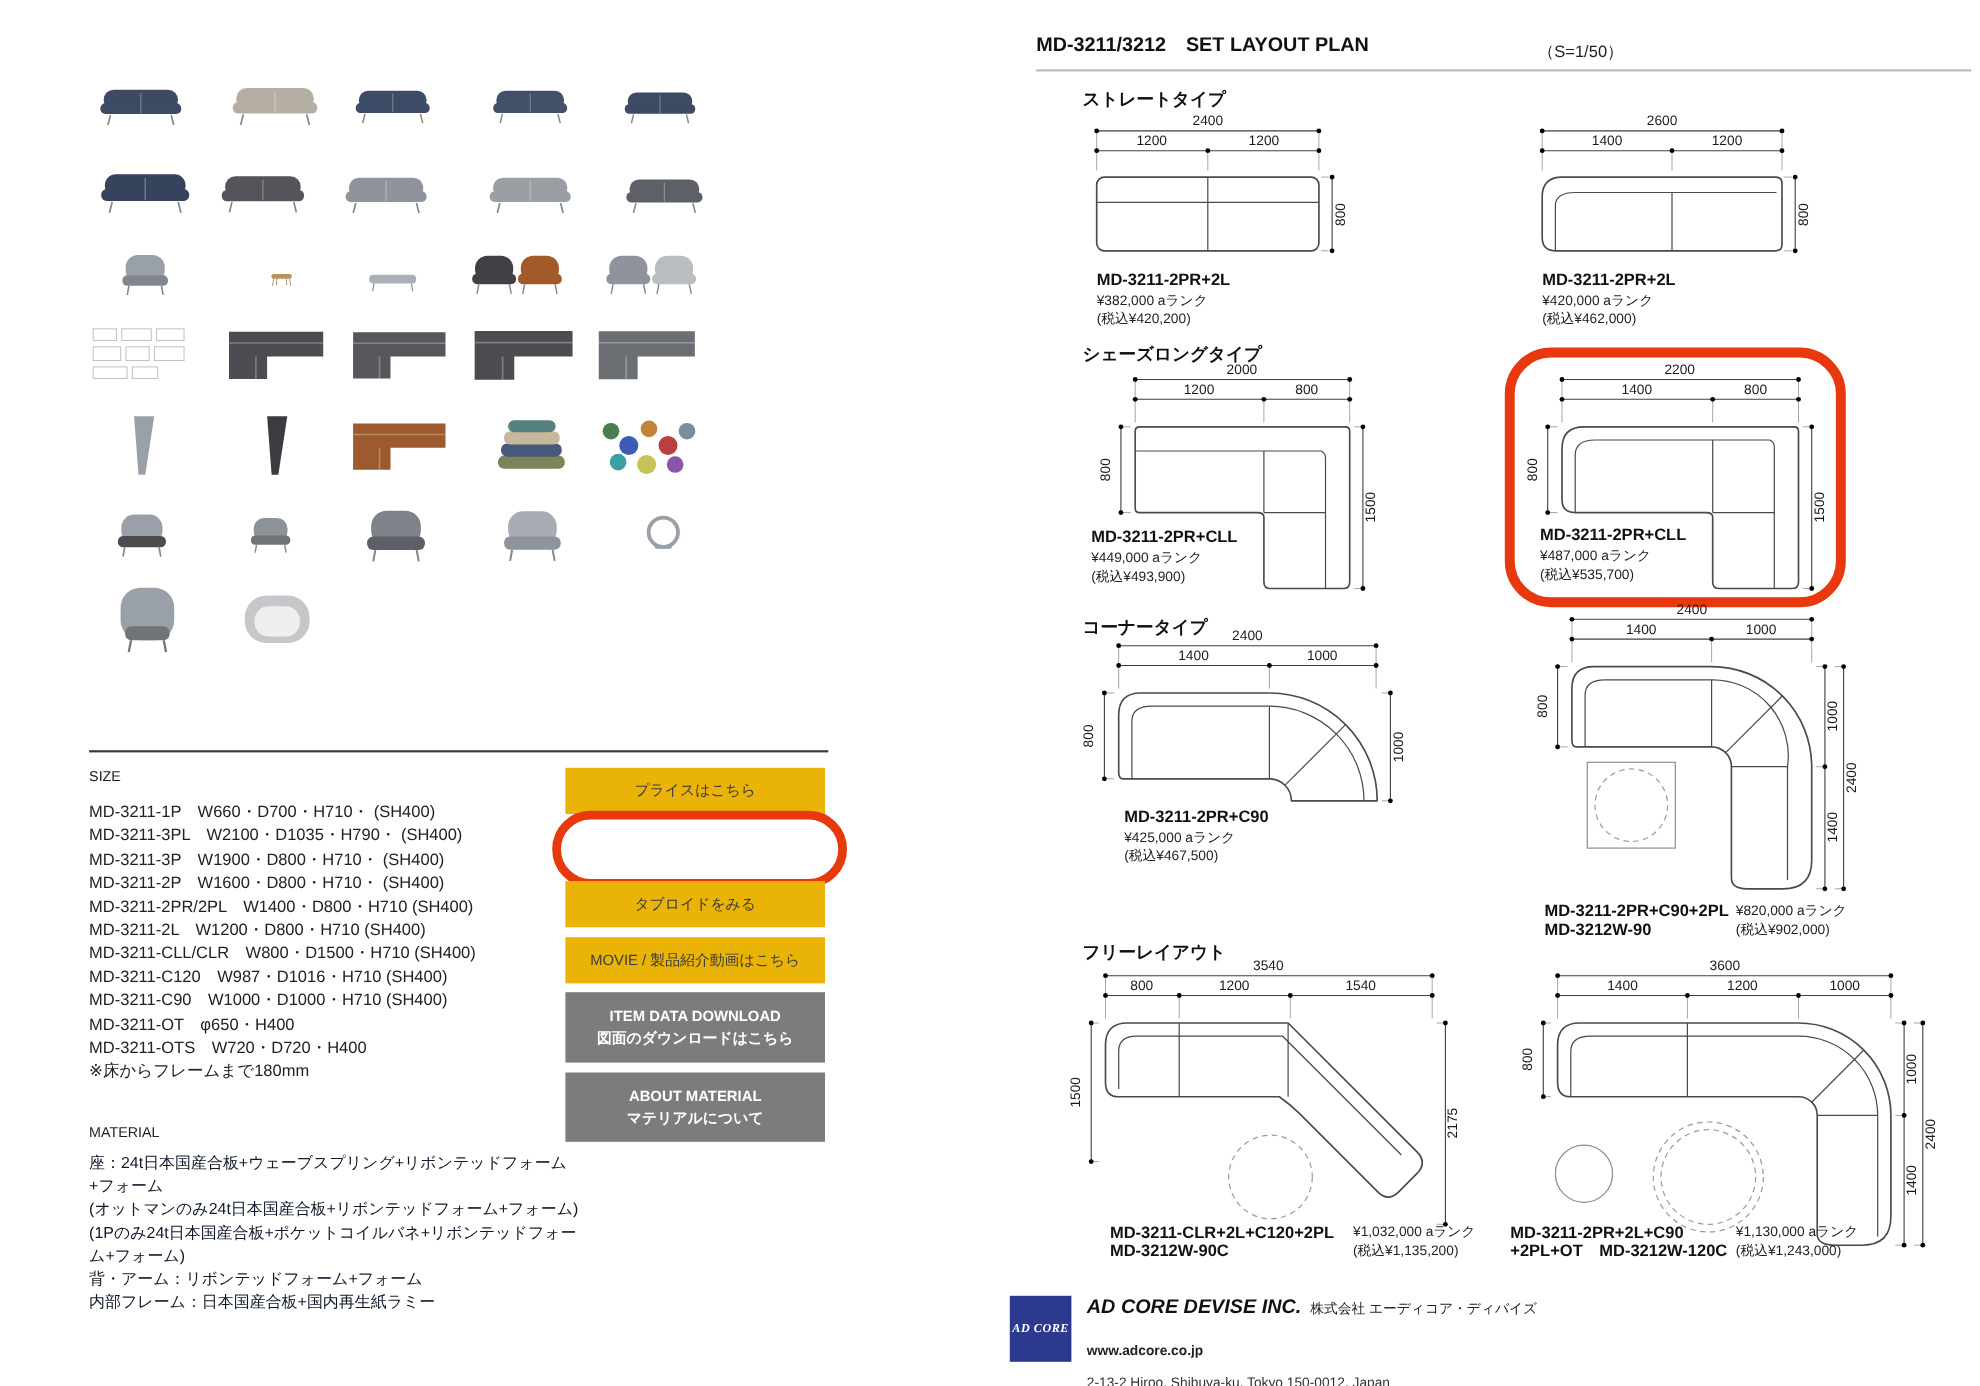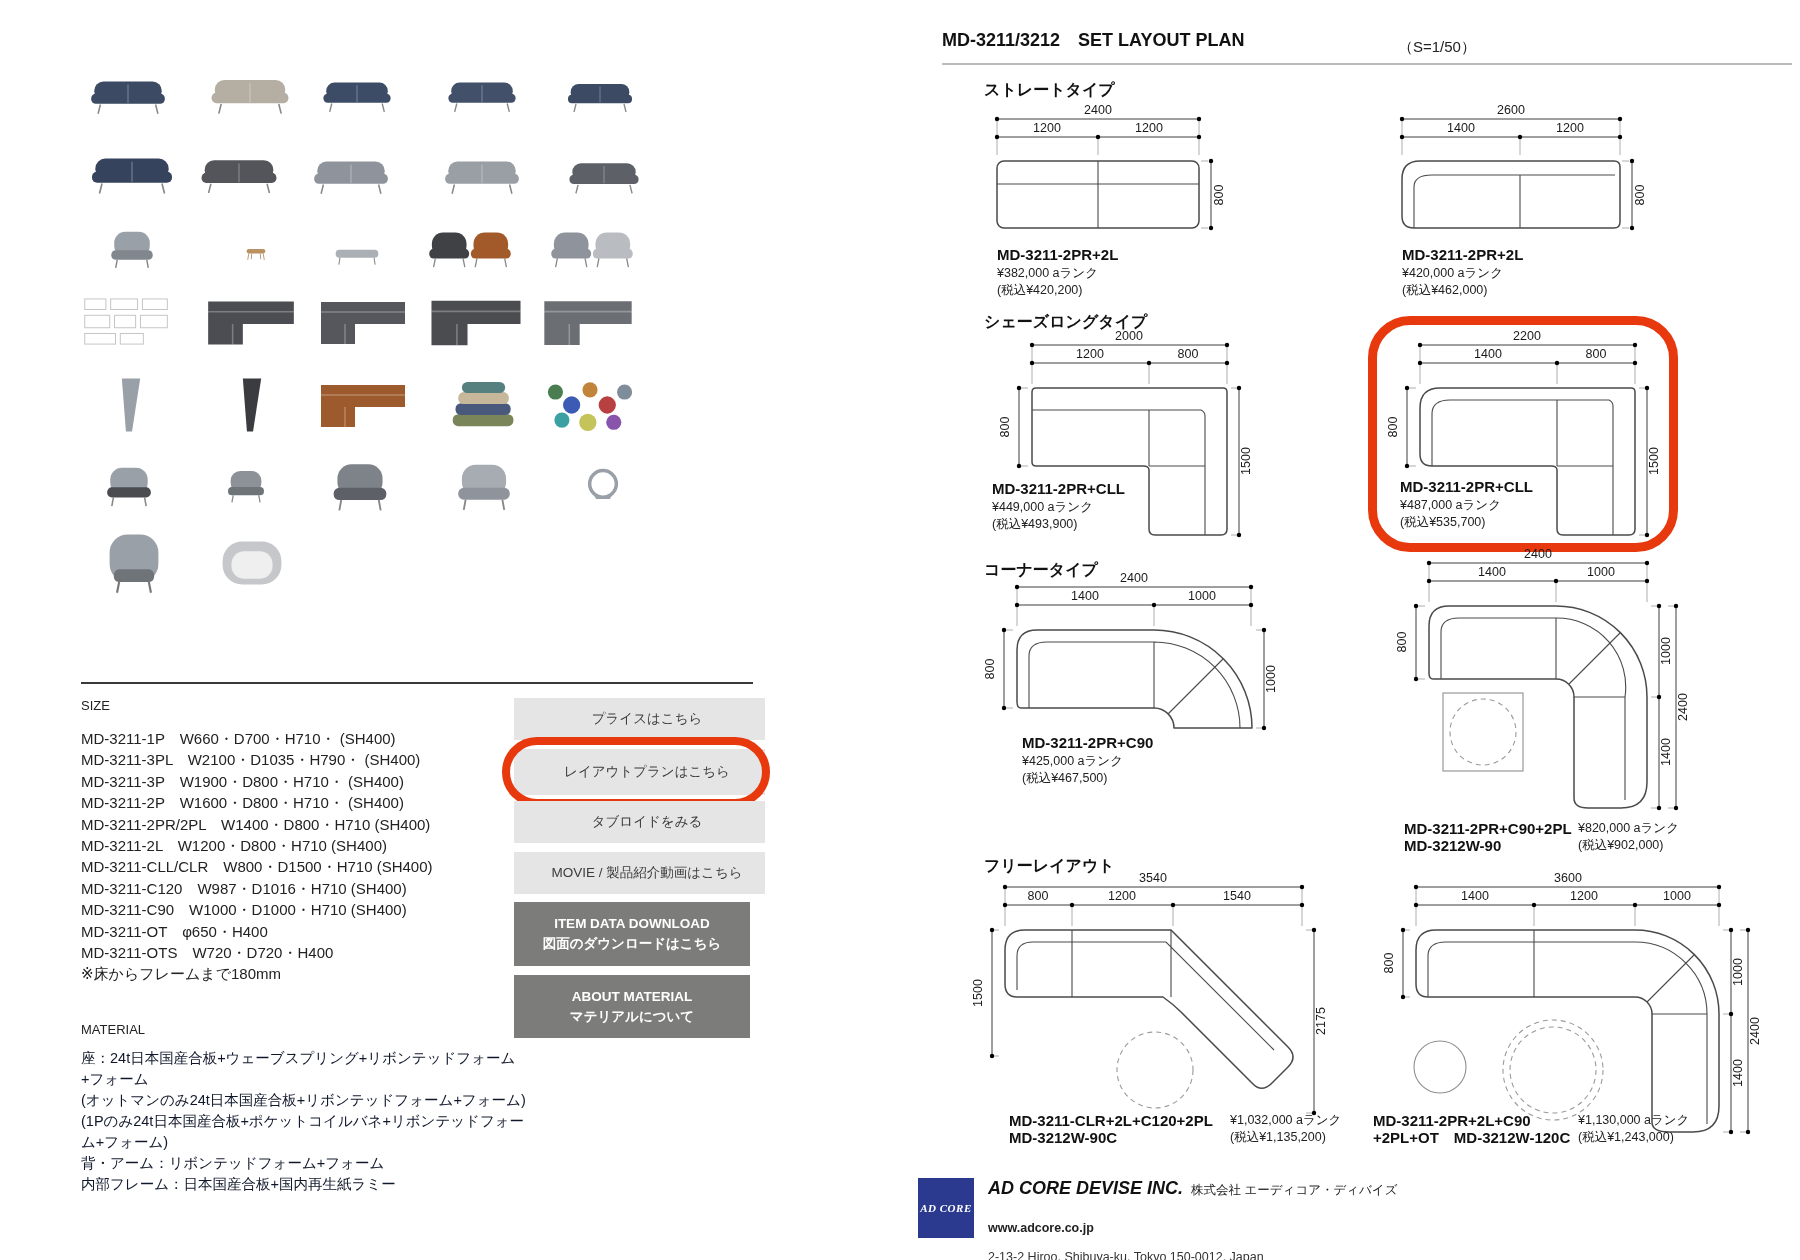--- a/index.html
+++ b/index.html
@@ -5,21 +5,21 @@
   html,body{margin:0;padding:0;background:#ffffff;}
   body{font-family:"Liberation Sans","DejaVu Sans",sans-serif;color:#1d1d1d;}
   #page{position:relative;width:1800px;height:1260px;background:#fff;overflow:hidden;}
   
   .thumb{position:absolute;}
   .hr{position:absolute;height:2px;background:#3a3a3a;}
   .sec-head{position:absolute;font-size:13px;color:#222;}
   .sz{position:absolute;font-size:15px;line-height:21.4px;color:#222;white-space:nowrap;}
   .mat{position:absolute;width:452px;font-size:14.5px;line-height:21px;color:#0f172a;}
   .btn{position:absolute;width:236px;display:flex;flex-direction:column;align-items:center;justify-content:center;cursor:pointer;text-align:center;}
-  .btn.light{background:#e5e5e5;color:#3c3c3c;font-size:13.5px;padding-left:15px;}
+  .btn.light{background:#eab308;color:#3c3c3c;font-size:13.5px;}
   .btn.dark{background:#7c7c7a;color:#ffffff;font-size:13.5px;font-weight:bold;line-height:20px;}
   .red-oval{position:absolute;border:8px solid #e8380d;border-radius:36px;background:transparent;}
   .red-box{position:absolute;border:9px solid #e8380d;border-radius:42px;background:transparent;}
   
   .title{position:absolute;font-size:18px;font-weight:bold;color:#111;white-space:nowrap;}
   .scale-note{position:absolute;font-size:15px;color:#222;}
   .title-rule{position:absolute;height:2px;background:#bcbcbc;}
   .jp-head{position:absolute;font-size:16px;font-weight:bold;color:#111;white-space:nowrap;}
   .diag{position:absolute;overflow:visible;}
   .diag .dl{stroke:#3f3f3f;stroke-width:1;}
@@ -250,23 +250,20 @@
   <div class="mat" style="left:81px;top:1048px;">
     <div>座：24t日本国産合板+ウェーブスプリング+リボンテッドフォーム+フォーム</div>
     <div>(オットマンのみ24t日本国産合板+リボンテッドフォーム+フォーム)</div>
     <div>(1Pのみ24t日本国産合板+ポケットコイルバネ+リボンテッドフォーム+フォーム)</div>
     <div>背・アーム：リボンテッドフォーム+フォーム</div>
     <div>内部フレーム：日本国産合板+国内再生紙ラミー</div>
   </div>
 
   <div class="btn light" style="left:514px;top:698px;height:42px;">
       <span>プライスはこちら</span>
-    </div>
-  <div class="btn light" style="left:514px;top:749px;height:46px;">
-      <span>レイアウトプランはこちら</span>
     </div>
   <div class="red-oval" style="left:502px;top:737px;width:252px;height:54px;"></div>
   <div class="btn light" style="left:514px;top:801px;height:42px;">
       <span>タブロイドをみる</span>
     </div>
   <div class="btn light" style="left:514px;top:852px;height:42px;">
       <span>MOVIE / 製品紹介動画はこちら</span>
     </div>
   <div class="btn dark" style="left:514px;top:902px;height:64px;">
     <span>ITEM DATA DOWNLOAD</span>

